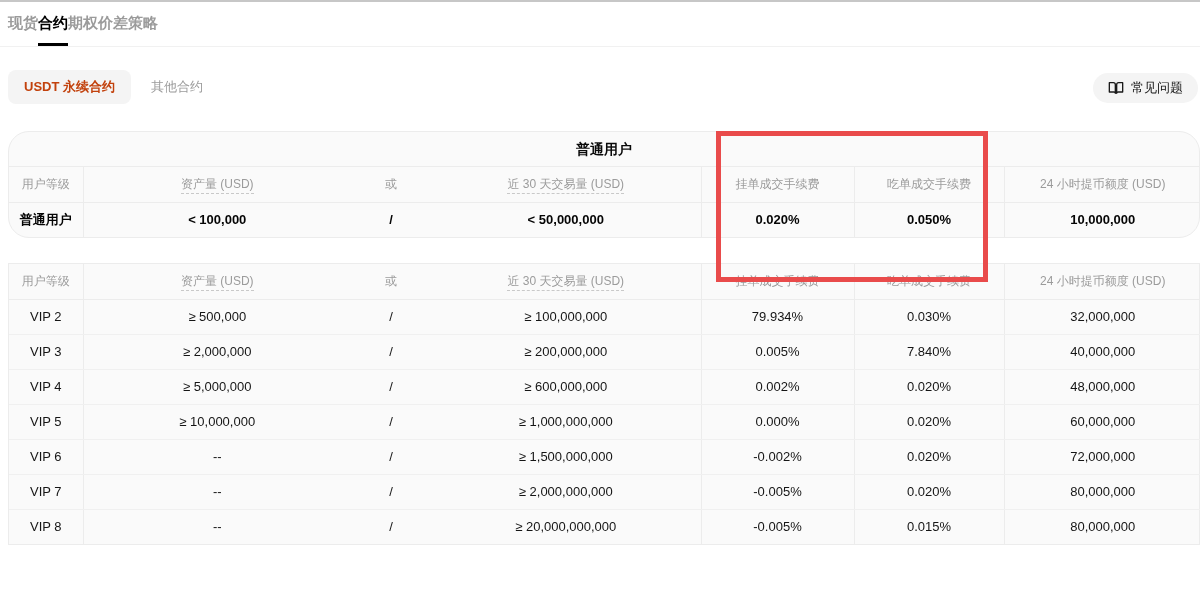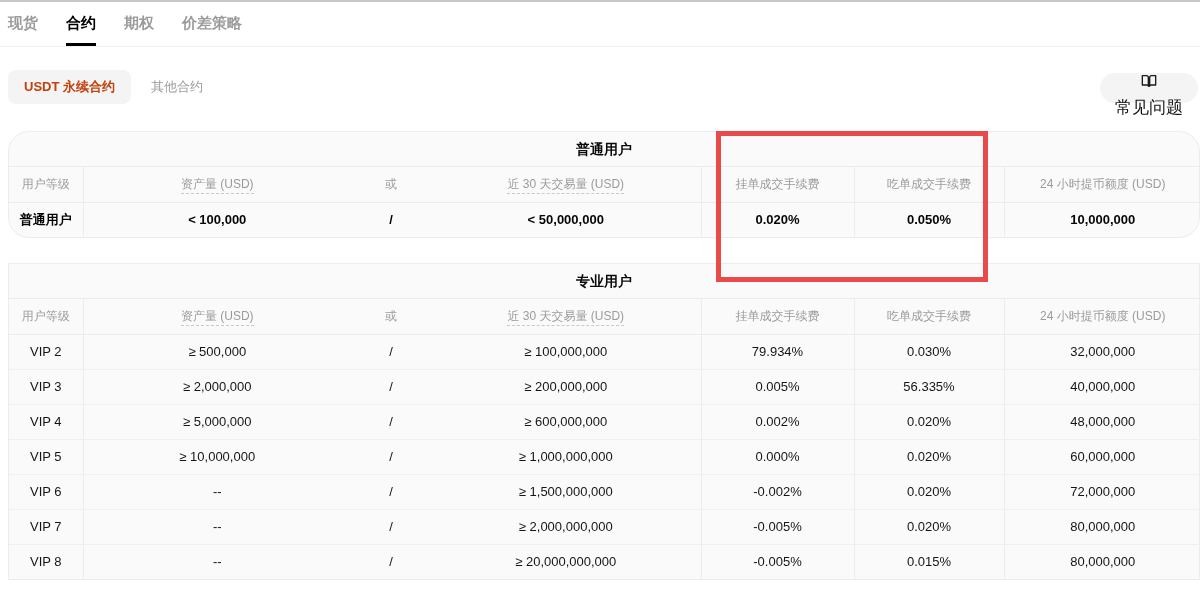--- a/index.html
+++ b/index.html
@@ -10,39 +10,39 @@
   html,body{margin:0;padding:0;}
   body{
     width:1200px;height:612px;overflow:hidden;position:relative;
     background:#ffffff;color:var(--ink);
     font-family:"Liberation Sans","DejaVu Sans",sans-serif;
   }
   
   .topedge{position:absolute;left:0;top:0;width:1200px;height:2px;background:#c7c7c7;}
   .nav{
     position:absolute;left:0;top:2px;width:1200px;height:45px;
-    display:flex;gap:28px;padding-left:8px;border-bottom:1px solid #f1f1f1;
+    display:flex;padding-left:8px;border-bottom:1px solid #f1f1f1;
   }
   .tab{
     font-size:15px;font-weight:600;color:var(--muted);
     line-height:42px;border-bottom:3px solid transparent;cursor:pointer;white-space:nowrap;
   }
   .tab.active{color:#000;border-bottom-color:#000;font-weight:700;text-align:center;}
   
   .subnav{position:absolute;left:8px;top:70px;width:1184px;height:34px;}
   .pills{display:flex;align-items:center;height:34px;}
   .pill{
     background:var(--pillbg);border-radius:8px;padding:0 16px;height:34px;
     line-height:34px;font-size:13px;font-weight:700;color:#c2410c;cursor:pointer;white-space:nowrap;
   }
   .pill.inactive{background:transparent;color:var(--muted);font-weight:500;padding:0;margin-left:20px;text-align:center;}
   .faq-btn{
     position:absolute;right:-6px;top:3px;height:30px;background:var(--pillbg);
     border-radius:15px;display:flex;align-items:center;gap:7px;padding:0 15px;
-    font-size:17px;font-weight:500;color:#141414;cursor:pointer;white-space:nowrap;flex-direction:column;
+    font-size:13px;font-weight:500;color:#141414;cursor:pointer;white-space:nowrap;
   }
   .faq-btn svg{display:block;}
   
   .table-block{
     position:absolute;left:8px;width:1192px;background:var(--tablebg);
     border:1px solid var(--border);
   }
   .t-title{
     height:35px;line-height:35px;text-align:center;font-size:14px;font-weight:700;
     color:#0a0a0a;border-bottom:1px solid var(--border);
@@ -125,21 +125,20 @@
           <td>&lt; 50,000,000</td>
           <td class="vline">0.020%</td>
           <td class="vline">0.050%</td>
           <td class="vline">10,000,000</td>
         </tr>
       </tbody>
     </table>
 </div>
 
 <div class="table-block" style="top:263px;">
-  <div class="t-title">专业用户</div>
   <table>
       <colgroup>
         <col style="width: 74px;">
         <col style="width: 268px;">
         <col style="width: 80px;">
         <col style="width: 270px;">
         <col style="width: 153px;">
         <col style="width: 150px;">
         <col style="width: 197px;">
       </colgroup>
@@ -163,21 +162,21 @@
           <td class="vline">79.934%</td>
           <td class="vline">0.030%</td>
           <td class="vline">32,000,000</td>
         </tr>
         <tr>
           <td>VIP 3</td>
           <td class="vline">≥ 2,000,000</td>
           <td>/</td>
           <td>≥ 200,000,000</td>
           <td class="vline">0.005%</td>
-          <td class="vline">56.335%</td>
+          <td class="vline">7.840%</td>
           <td class="vline">40,000,000</td>
         </tr>
         <tr>
           <td>VIP 4</td>
           <td class="vline">≥ 5,000,000</td>
           <td>/</td>
           <td>≥ 600,000,000</td>
           <td class="vline">0.002%</td>
           <td class="vline">0.020%</td>
           <td class="vline">48,000,000</td>

